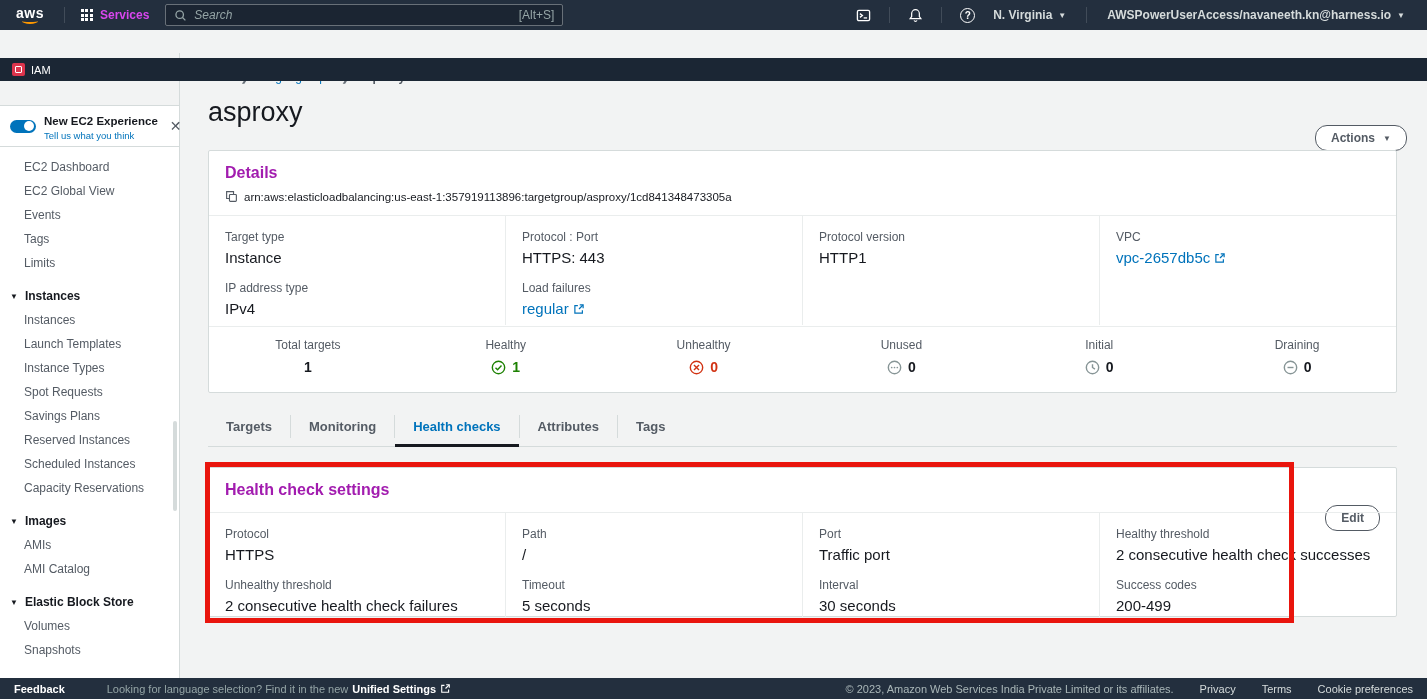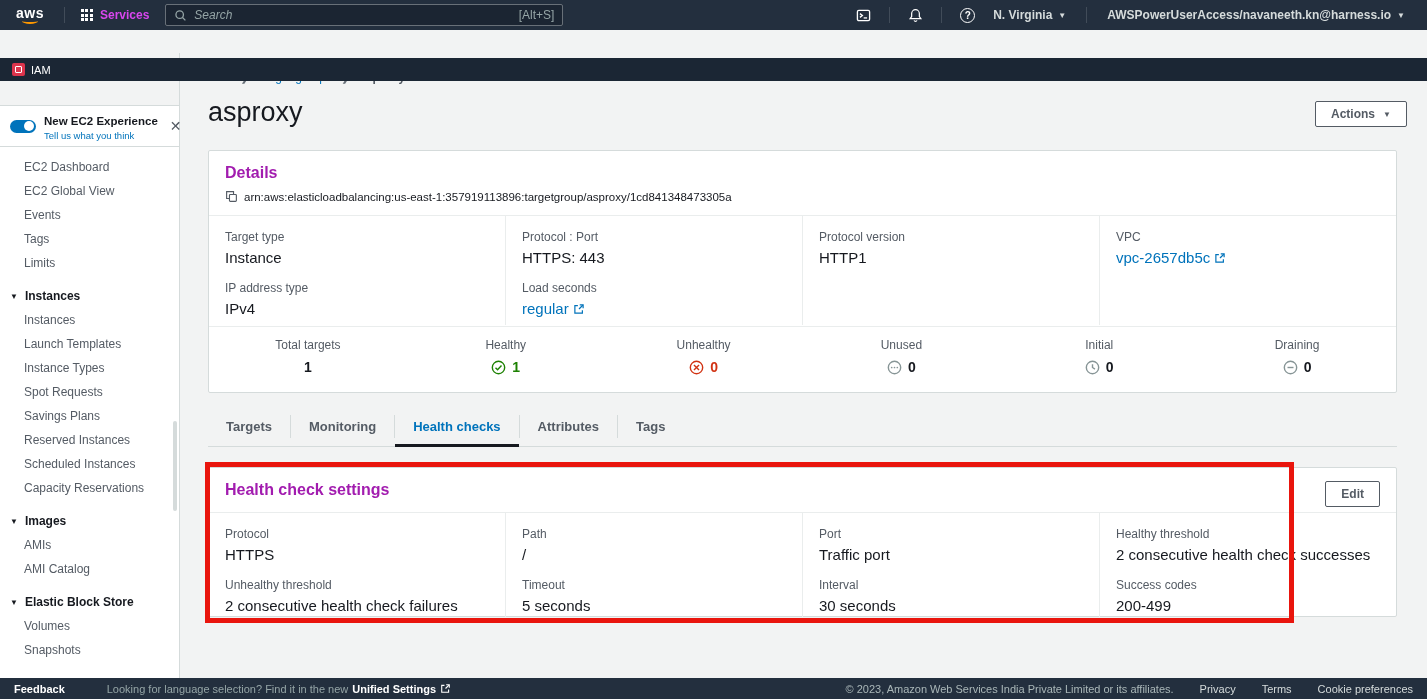--- a/index.html
+++ b/index.html
@@ -47,21 +47,21 @@
   .tri { font-size:8px; color:#16191f; }
   .side-scrollbar { position:absolute; right:2px; top:368px; width:4px; height:90px; background:#d5dbdb; border-radius:2px; }
 
   
   .main { position:absolute; left:180px; top:53px; width:1247px; height:625px; background:#f2f3f3; }
   .breadcrumb { position:absolute; left:28px; top:17px; font-size:12px; display:flex; align-items:center; gap:9px; }
   .crumb-link { color:#0073bb; cursor:pointer; text-decoration:none; }
   .crumb-sep { color:#687078; font-size:11px; }
   .crumb-current { color:#545b64; font-weight:700; }
   .page-title { position:absolute; left:28px; top:44px; font-size:27px; font-weight:400; color:#16191f; }
-  .btn { background:#fff; border:1px solid #545b64; border-radius:2px; color:#545b64; font-size:12px; font-weight:700; font-family:inherit; padding:5px 15px; cursor:pointer; display:inline-flex; align-items:center; gap:8px; }
+  .btn { background:#fff; border:1px solid #545b64; border-radius:12px; color:#545b64; font-size:12px; font-weight:700; font-family:inherit; padding:5px 15px; cursor:pointer; display:inline-flex; align-items:center; gap:8px;margin-top:24px; }
   .actions-btn { position:absolute; left:1135px; top:48px; }
   .btn .caret { color:#545b64; }
 
   .card { position:absolute; background:#fff; border:1px solid #d5dbdb; border-radius:2px; }
   .details-card { left:28px; top:97px; width:1189px; height:243px; }
   .card-head { padding:13px 16px 0 16px; }
   .card-title { font-size:16px; font-weight:700; color:#a21caf; }
   .arn-row { display:flex; align-items:center; gap:6px; margin-top:8px; font-size:11.5px; color:#16191f; }
   .copy-btn { background:none; border:none; cursor:pointer; padding:0; display:flex; }
   .fields-grid { position:absolute; left:0; top:64px; width:100%; height:110px; border-top:1px solid #eaeded; display:flex; }
@@ -263,21 +263,21 @@
             <div class="f-label">IP address type</div>
             <div class="f-value">IPv4</div>
           </div>
         </div>
         <div class="fg-col">
           <div class="field">
             <div class="f-label">Protocol : Port</div>
             <div class="f-value">HTTPS: 443</div>
           </div>
           <div class="field">
-            <div class="f-label">Load seconds</div>
+            <div class="f-label">Load failures</div>
             <div class="f-value">
               <span class="f-link">
                 <span>regular</span>
                 <svg width="12" height="12" viewBox="0 0 16 16">
                     <path d="M6.5 3.5H2.5v10h10v-4" fill="none" stroke="#0073bb" stroke-width="1.6"></path>
                     <path d="M9 2.5h4.5V7" fill="none" stroke="#0073bb" stroke-width="1.6"></path>
                     <path d="M13 3L8 8" stroke="#0073bb" stroke-width="1.6"></path>
                   </svg>
               </span>
             </div>

